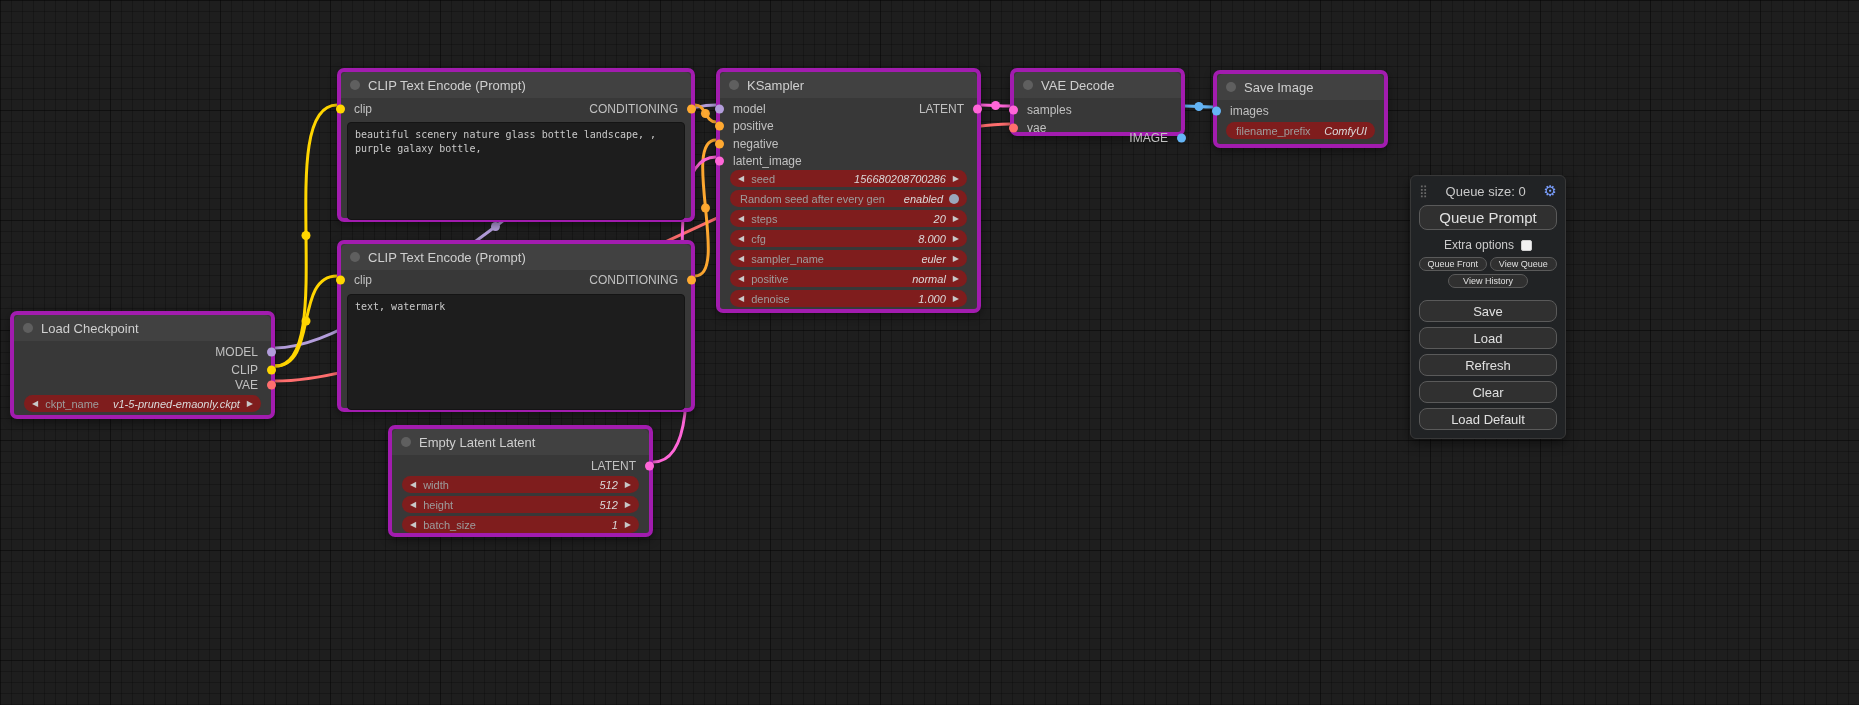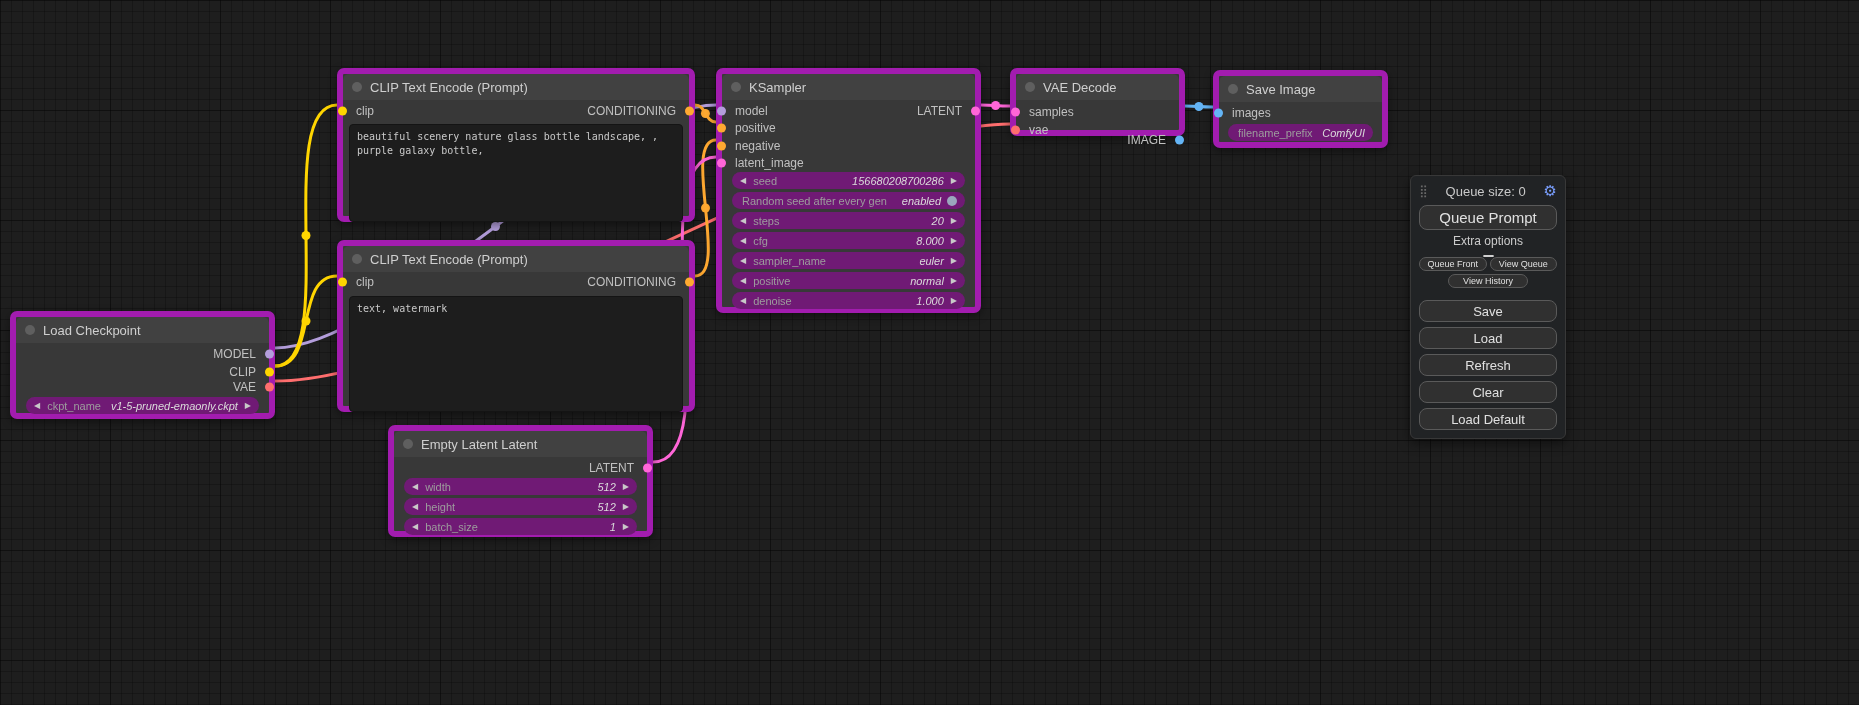--- a/index.html
+++ b/index.html
@@ -14,21 +14,21 @@
       linear-gradient(rgba(0,0,0,.22) 1px, transparent 1px),
       linear-gradient(90deg, rgba(0,0,0,.22) 1px, transparent 1px);
     background-size: 110px 110px, 110px 110px, 11px 11px, 11px 11px;
   }
 
   .wires { position: absolute; left: 0; top: 0; z-index: 1; }
 
   .node {
     position: absolute; z-index: 2;
     background: #383838;
-    border: 6px solid #a21caf;
+    border: 4px solid #a21caf;
     border-radius: 7px;
     box-shadow: 0 3px 10px rgba(0,0,0,.45);
   }
   .node-title {
     height: 26px; background: #414141;
     border-radius: 6px 6px 0 0;
     display: flex; align-items: center; gap: 8px;
     padding: 0 9px;
   }
   .collapse-dot {
@@ -47,21 +47,21 @@
   .dot {
     width: 9px; height: 9px; border-radius: 50%;
     position: absolute; top: 50%; transform: translateY(-50%);
     background: #888;
   }
   .slot.in  .dot { left: -5px; }
   .slot.out .dot { right: -5px; }
 
   .widget {
     position: absolute; left: 10px; right: 10px; height: 17px;
-    background: #701a75; border-radius: 9px;
+    background: #7f1d1d; border-radius: 9px;
     display: flex; align-items: center;
     padding: 0 8px; font-size: 11px; color: #a8a8a8;
     white-space: nowrap; overflow: hidden;
   }
   .widget .arrow { font-family: "DejaVu Sans", sans-serif; font-size: 8px; color: #c8c8c8; line-height: 1; flex: none; }
   .widget .w-name  { margin-left: 7px; color: #9d9d9d; }
   .widget .w-name.noarrow { margin-left: 2px; }
   .widget .w-value { margin-left: auto; color: #dadada; font-style: italic; }
   .widget .arrow.right { margin-left: 7px; }
   .toggle-dot {
@@ -94,21 +94,21 @@
   .gear { font-family: "DejaVu Sans", sans-serif; font-size: 15px; cursor: pointer; }
   .btn {
     display: block; width: 100%;
     background: #303030; border: 1px solid #5a5a5a; border-radius: 8px;
     color: #e0e0e0; font-family: "Liberation Sans", sans-serif;
     cursor: pointer; text-align: center;
   }
   .btn.queue { height: 25px; font-size: 15px; margin-bottom: 7px; }
   .extra-row {
     display: flex; align-items: center; justify-content: center; gap: 7px;
-    height: 16px; margin-bottom: 4px; font-size: 12px; color: #cccccc; flex-direction: column;
+    height: 16px; margin-bottom: 4px; font-size: 12px; color: #cccccc;
   }
   .checkbox {
     width: 11px; height: 11px; background: #f2f2f2;
     border-radius: 2px; border: 1px solid #d0d0d0; cursor: pointer;
   }
   .small-row { display: flex; gap: 3px; margin-bottom: 3px; justify-content: center; }
   .btn.small { height: 14px; font-size: 9px; line-height: 11px; border-radius: 7px; flex: 1; }
   .btn.small.history { flex: 0 0 58%; }
   .big-group { margin-top: 12px; }
   .btn.big { height: 22px; font-size: 13px; margin-bottom: 5px; }

